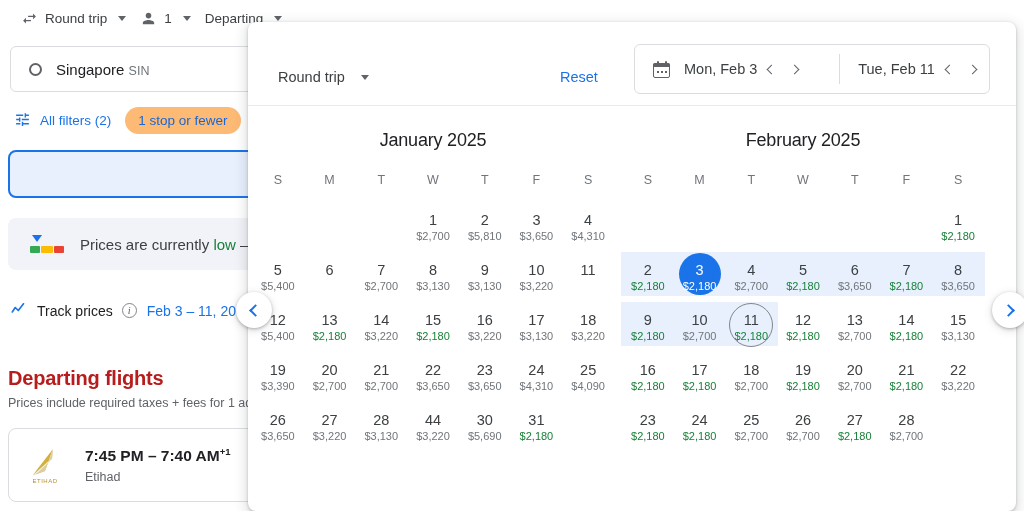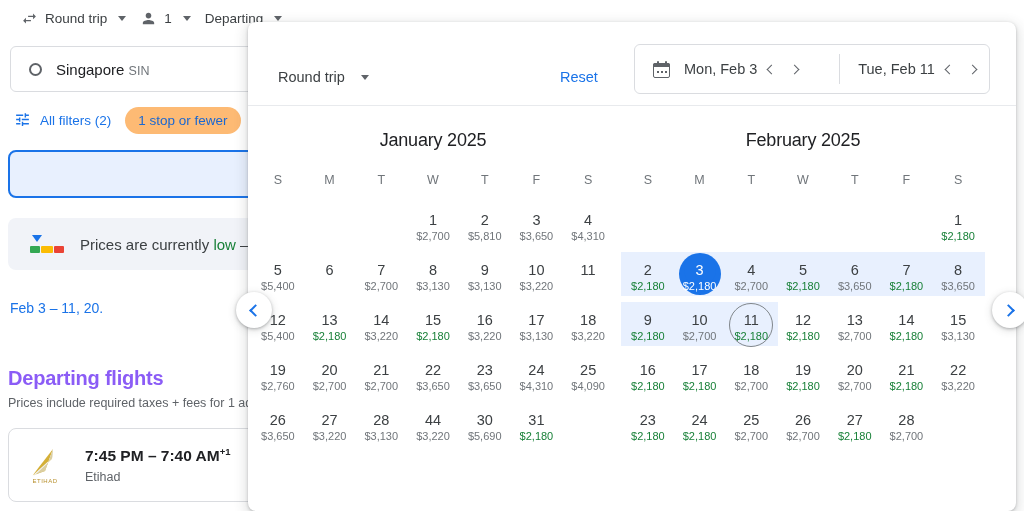--- a/index.html
+++ b/index.html
@@ -41,21 +41,21 @@
   .gauge .g3 { left: 24px; width: 10px; background: #ea4335; }
   .gauge .pin { position: absolute; left: 2px; top: 0; width: 0; height: 0; border-left: 5px solid transparent; border-right: 5px solid transparent; border-top: 7px solid #1a73e8; }
   .lowprice-text { font-size: 15px; color: #3c4043; white-space: nowrap; }
   .lowprice-text .lowword { color: #188038; }
 
   .track-row { position: absolute; left: 10px; top: 300px; display: flex; align-items: center; gap: 10px; }
   .track-label { display: flex; align-items: center; gap: 9px; color: #202124; font-size: 14px; font-weight: 500; white-space: nowrap; }
   .info-i { width: 15px; height: 15px; border: 1px solid #80868b; border-radius: 50%; color: #5f6368; font-size: 10.5px; display: flex; align-items: center; justify-content: center; font-style: italic; font-family: "Liberation Serif", serif; }
   .track-dates { color: #1a73e8; font-size: 14px; font-weight: 500; white-space: nowrap; }
 
-  .dep-title { position: absolute; left: 8px; top: 367px; font-size: 20px; color: #8b5cf6; font-weight: 600; letter-spacing: -.2px; }
+  .dep-title { position: absolute; left: 8px; top: 367px; font-size: 20px; color: #b91c1c; font-weight: 600; letter-spacing: -.2px; }
   .dep-sub { position: absolute; left: 8px; top: 396px; font-size: 12.5px; color: #5f6368; white-space: nowrap; }
 
   .flight-card { position: absolute; left: 8px; top: 428px; width: 300px; height: 74px; border: 1px solid #dadce0; border-radius: 8px; background: #fff; display: flex; align-items: center; padding: 0 14px; gap: 18px; }
   .airline-logo { width: 44px; height: 40px; flex: none; position: relative; }
   .flight-times { font-size: 15.5px; color: #202124; font-weight: 600; white-space: nowrap; }
   .flight-times sup { font-size: 9.5px; font-weight: 600; vertical-align: super; }
   .flight-airline { font-size: 12.5px; color: #5f6368; margin-top: 4px; }
 
   
   .cal-panel { position: absolute; left: 248px; top: 22px; width: 768px; height: 489px; background: #fff; border-radius: 8px; box-shadow: 0 1px 3px rgba(60,64,67,.3), 0 4px 12px 3px rgba(60,64,67,.15); overflow: hidden; }
@@ -168,20 +168,29 @@
       <div class="gauge">
         <div class="pin"></div>
         <div class="bar g1"></div>
           <div class="bar g2"></div>
           <div class="bar g3"></div>
       </div>
       <div class="lowprice-text"><span>Prices are currently </span><span class="lowword">low</span><span> –</span></div>
     </div>
 
     <div class="track-row">
+      <div class="track-label">
+        <span>
+          <svg width="18" height="18" viewBox="0 0 24 24">
+              <path fill="none" stroke="#1a73e8" stroke-width="2.2" stroke-linecap="round" stroke-linejoin="round" d="M3 16l4-6 4 4 7-9"></path>
+            </svg>
+        </span>
+        <span>Track prices</span>
+        <span class="info-i">i</span>
+      </div>
       <div class="track-dates">Feb 3 – 11, 20.</div>
     </div>
 
     <div class="dep-title">Departing flights</div>
     <div class="dep-sub">Prices include required taxes + fees for 1 adul</div>
 
     <div class="flight-card">
       <div class="airline-logo">
         <svg width="44" height="40" viewBox="0 0 44 40">
           <path fill="#d4af37" d="M30 4 L16 22 L10 30 L22 26 Z"></path>
@@ -328,21 +337,21 @@
                 <div class="price">$3,130</div>
               </div>
               <div class="day">
                 <div class="num">18</div>
                 <div class="price">$3,220</div>
               </div>
             </div>
             <div class="week-row">
               <div class="day">
                 <div class="num">19</div>
-                <div class="price">$2,760</div>
+                <div class="price">$3,390</div>
               </div>
               <div class="day">
                 <div class="num">20</div>
                 <div class="price">$2,700</div>
               </div>
               <div class="day">
                 <div class="num">21</div>
                 <div class="price">$2,700</div>
               </div>
               <div class="day">

